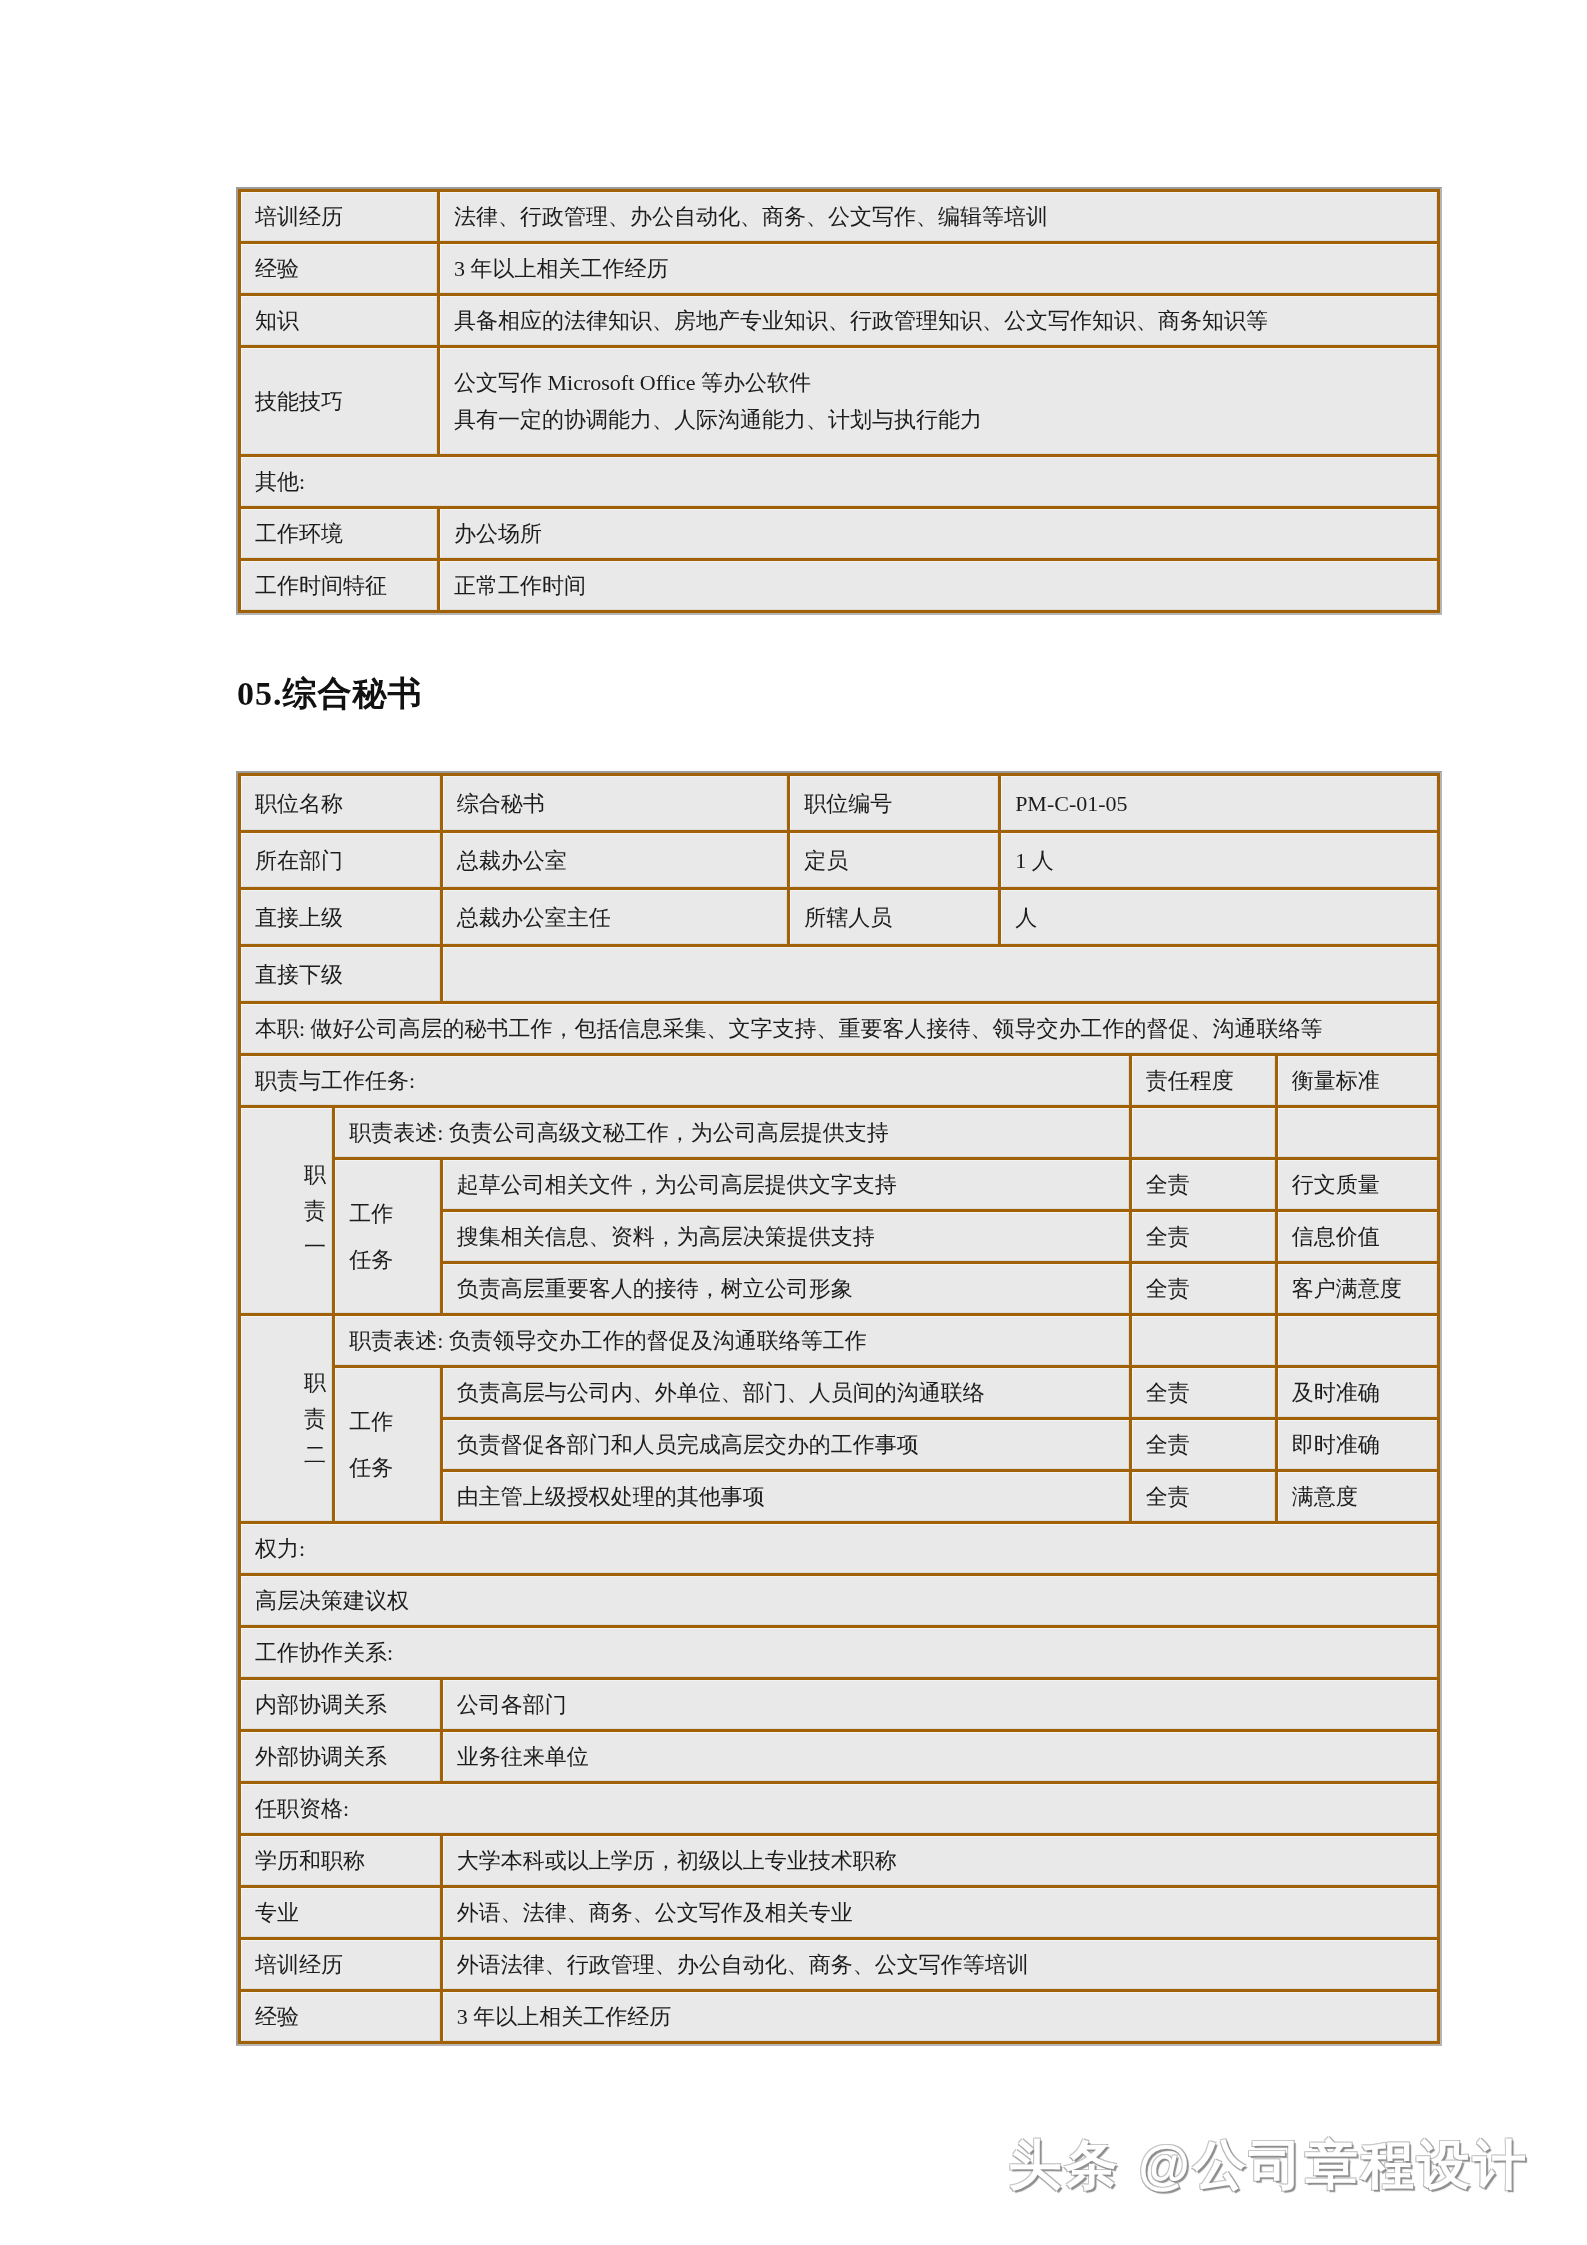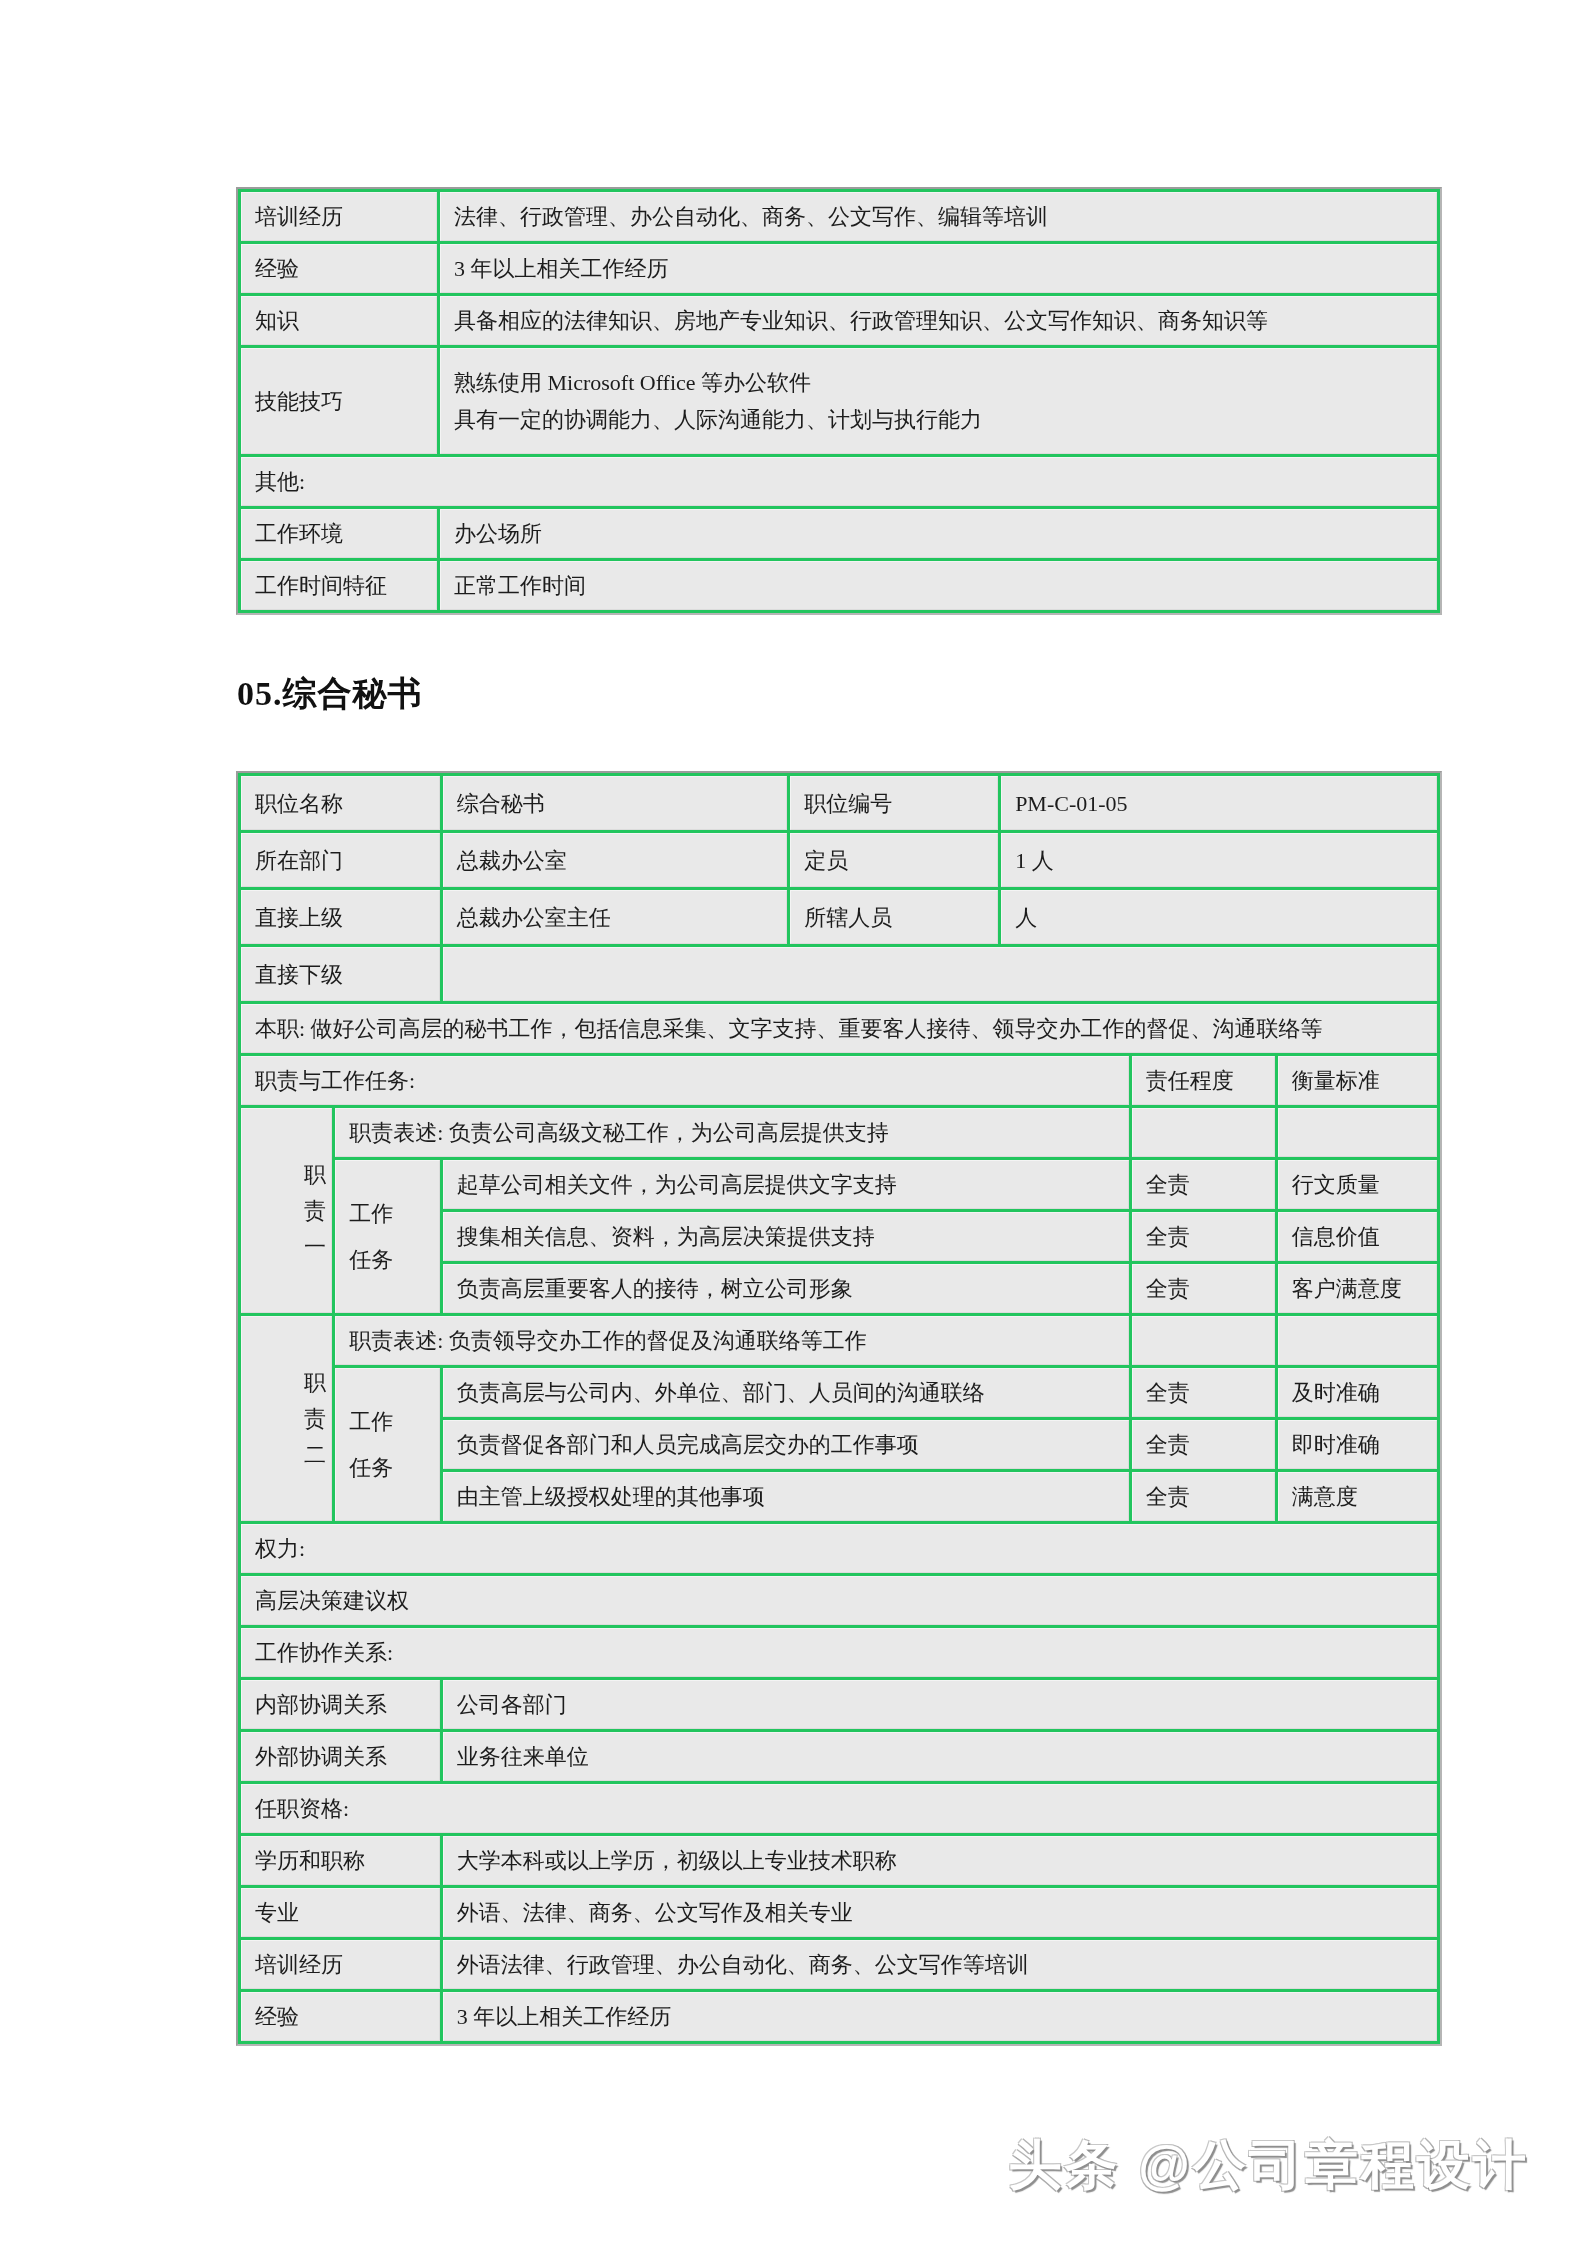--- a/index.html
+++ b/index.html
@@ -18,21 +18,21 @@
     position: absolute;
     left: 236px;
     top: 187px;
     width: 1206px;
   }
   table.tbl {
     width: 1206px;
     table-layout: fixed;
     border-collapse: separate;
     border-spacing: 3px;
-    background: #22c55e;
+    background: #a16207;
     border: 2px solid #9c9c9c;
     border-right-color: #b5b5b5;
     border-bottom-color: #b5b5b5;
   }
   table.tbl td {
     background: #e9e9e9;
     border: 1px solid #f4f4f4;
     border-right-color: #dcdcdc;
     border-bottom-color: #dcdcdc;
     padding: 10px 13px;
@@ -106,21 +106,21 @@
       <td>经验</td>
       <td>3 年以上相关工作经历</td>
     </tr>
     <tr>
       <td>知识</td>
       <td>具备相应的法律知识、房地产专业知识、行政管理知识、公文写作知识、商务知识等</td>
     </tr>
     <tr>
       <td>技能技巧</td>
       <td class="multiline">
-        <p>熟练使用 Microsoft Office 等办公软件</p>
+        <p>公文写作 Microsoft Office 等办公软件</p>
         <p>具有一定的协调能力、人际沟通能力、计划与执行能力</p>
       </td>
     </tr>
     <tr>
       <td colspan="2">其他:</td>
     </tr>
     <tr>
       <td>工作环境</td>
       <td>办公场所</td>
     </tr>

